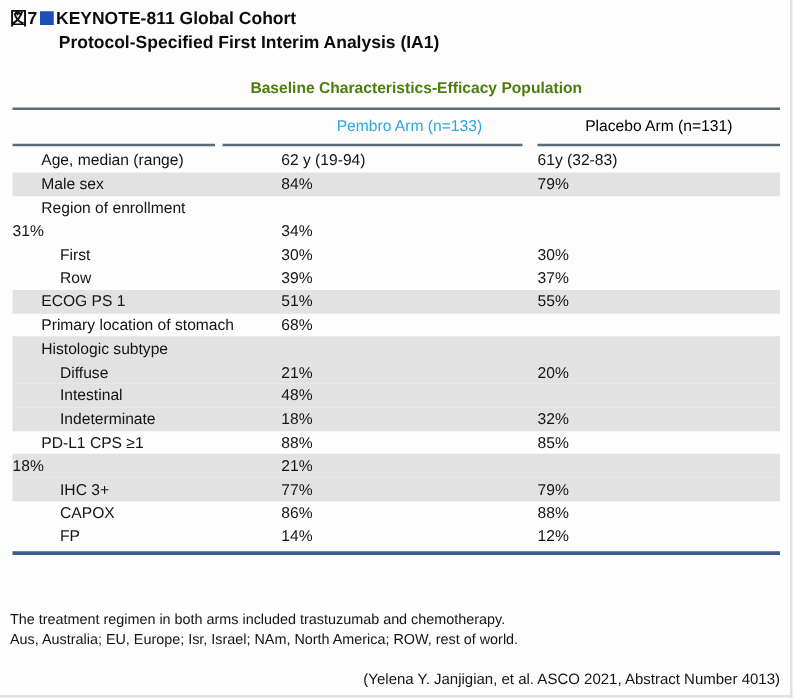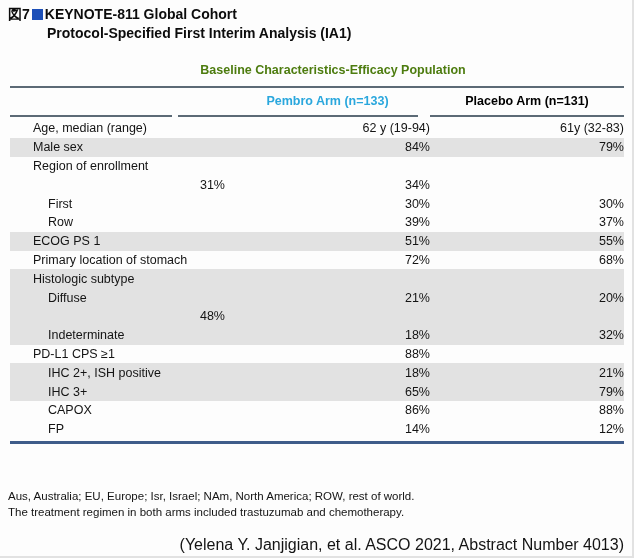--- a/index.html
+++ b/index.html
@@ -17,37 +17,37 @@
   
   .title-block { position:absolute; left:8px; top:5px; font-weight:bold; font-size:14px; line-height:19px; color:#0c0c0c; }
   .title-line1 { white-space:nowrap; }
   .sq { display:inline-block; width:11px; height:11px; margin:0 2px; vertical-align:-1px; }
   .title-line2 { padding-left:39px; white-space:nowrap; }
   
   .subtitle { position:absolute; left:16px; top:63px; width:634px; text-align:center; font-size:12.5px; font-weight:bold; color:#4d7c0f; }
   
   .table { position:absolute; left:10px; top:86px; width:614px; }
   .top-rule { height:2px; background:#5c6a76; }
-  .thead { display:grid; grid-template-columns:215px 205px 194px; padding:6px 0 7px 0; font-size:12.5px; font-weight:bold; }
+  .thead { display:grid; grid-template-columns:215px 205px 194px; padding:6px 0 7px 0; font-size:12.5px; font-weight:normal; }
   .thead .th { text-align:center; white-space:nowrap; }
   .seg-row { display:flex; height:2px; }
   .seg { height:2px; background:#5c6a76; }
   .seg1 { width:162px; margin-right:6px; }
   .seg2 { width:240px; margin-right:12px; }
   .seg3 { width:194px; }
   .tbody { margin-top:2px; }
   .row { display:grid; grid-template-columns:215px 205px 194px; height:18.8px; align-items:center; font-size:12.5px; }
   .row .label { padding-left:23px; white-space:nowrap; }
   .row.indent .label { padding-left:38px; }
-  .row .cell { text-align:right; white-space:nowrap; }
+  .row .cell { text-align:left; white-space:nowrap; }
   .row.stripe { background:#e2e2e2; }
   .bottom-rule { height:3px; background:#3f5c8a; margin-top:2px; }
   
   .footnotes { position:absolute; left:8px; top:488px; font-size:11.5px; line-height:16px; color:#141414; }
-  .citation { position:absolute; left:10px; top:536px; width:614px; text-align:right; font-size:16px; color:#141414; }
+  .citation { position:absolute; left:10px; top:536px; width:614px; text-align:right; font-size:12px; color:#141414; }
 </style>
 </head>
 <body>
 
 <div class="page">
 
   <div class="title-block">
     <div class="title-line1">
       <span>図7</span><span class="sq" style="background: rgb(28, 79, 184);"></span><span>KEYNOTE-811 Global Cohort</span>
     </div>
@@ -98,69 +98,69 @@
           <div class="cell">39%</div>
           <div class="cell">37%</div>
         </div>
         <div class="row stripe">
           <div class="label">ECOG PS 1</div>
           <div class="cell">51%</div>
           <div class="cell">55%</div>
         </div>
         <div class="row">
           <div class="label">Primary location of stomach</div>
-          <div class="cell">72%</div>
           <div class="cell">68%</div>
         </div>
         <div class="row stripe group">
           <div class="label">Histologic subtype</div>
           <div class="cell"></div>
           <div class="cell"></div>
         </div>
         <div class="row stripe indent">
           <div class="label">Diffuse</div>
           <div class="cell">21%</div>
           <div class="cell">20%</div>
         </div>
         <div class="row stripe indent">
+          <div class="label">Intestinal</div>
           <div class="cell">48%</div>
         </div>
         <div class="row stripe indent">
           <div class="label">Indeterminate</div>
           <div class="cell">18%</div>
           <div class="cell">32%</div>
         </div>
         <div class="row">
           <div class="label">PD-L1 CPS ≥1</div>
           <div class="cell">88%</div>
+          <div class="cell">85%</div>
         </div>
         <div class="row stripe indent">
-          <div class="label">IHC 2+, ISH positive</div>
           <div class="cell">18%</div>
           <div class="cell">21%</div>
         </div>
         <div class="row stripe indent">
           <div class="label">IHC 3+</div>
-          <div class="cell">65%</div>
+          <div class="cell">77%</div>
           <div class="cell">79%</div>
         </div>
         <div class="row indent">
           <div class="label">CAPOX</div>
           <div class="cell">86%</div>
           <div class="cell">88%</div>
         </div>
         <div class="row indent">
           <div class="label">FP</div>
           <div class="cell">14%</div>
           <div class="cell">12%</div>
         </div>
       </div>
     <div class="bottom-rule"></div>
   </div>
 
   <div class="footnotes">
+    <div>The treatment regimen in both arms included trastuzumab and chemotherapy.</div>
     <div>Aus, Australia; EU, Europe; Isr, Israel; NAm, North America; ROW, rest of world.</div>
-    <div>The treatment regimen in both arms included trastuzumab and chemotherapy.</div>
   </div>
 
   <div class="citation">(Yelena Y. Janjigian, et al. ASCO 2021, Abstract Number 4013)</div>
 
 </div>
 
 </body></html>

